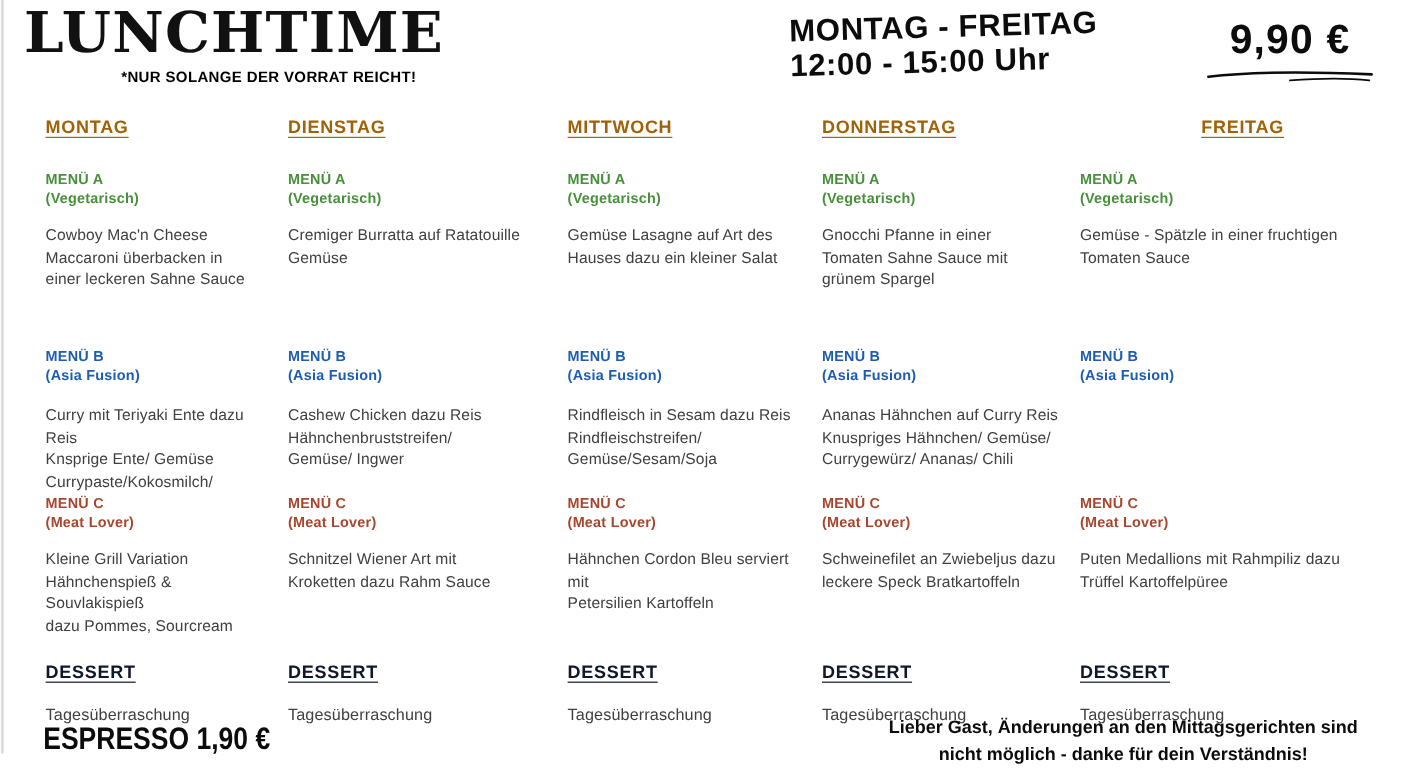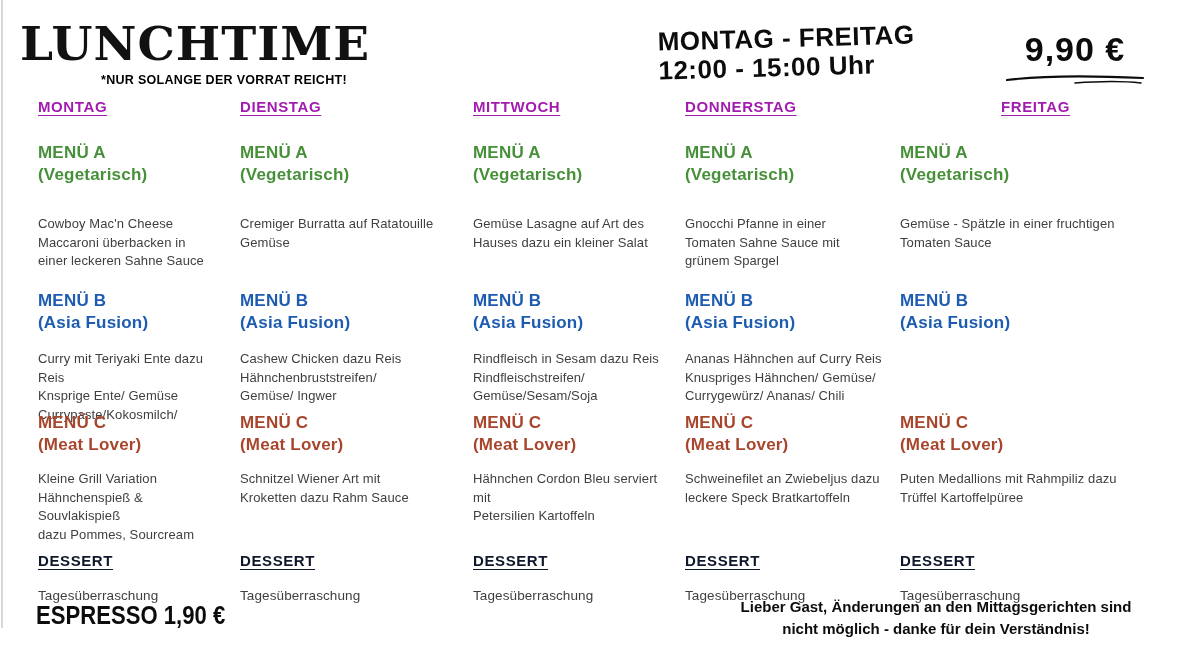--- a/index.html
+++ b/index.html
@@ -8,21 +8,21 @@
     width: 1179px; height: 650px;
     font-family: "Liberation Sans", sans-serif;
     position: relative; overflow: hidden;
     color: #3d3d3d;
   }
   .scan-edge-left {
     position: absolute; left: 1px; top: 0; width: 2px; height: 628px;
     background: #d8d8d8;
   }
   
-  .header { position: absolute; left: 0; top: 16px; width: 997px; height: 96px; }
+  .header { position: absolute; left: 0; top: 0; width: 997px; height: 96px; }
   .brand-title {
     position: absolute; left: 20px; top: 0;
     font-family: "DejaVu Serif", "Liberation Serif", serif;
     font-weight: 700; font-size: 47px; letter-spacing: 1px; color: #111;
   }
   .brand-subtitle {
     position: absolute; left: 101px; top: 57px;
     font-weight: 700; font-size: 12.5px; letter-spacing: 0.3px; color: #000000;
   }
   .schedule {
@@ -39,36 +39,36 @@
   
   .menu-grid {
     position: absolute; left: 38px; top: 98px; right: 28px;
     display: grid;
     grid-template-columns: 202px 233px 212px 215px 1fr;
   }
   .col { display: flex; flex-direction: column; padding-right: 16px; }
   .day-header { height: 44px; }
   .day-name {
     font-weight: 700; font-size: 15px; letter-spacing: 0.6px;
-    color: #a21caf; text-decoration: underline; text-underline-offset: 3px;
+    color: #a16207; text-decoration: underline; text-underline-offset: 3px;
   }
   .col-freitag .day-header { padding-left: 36px; text-align: center; }
   .block-a { height: 148px; }
   .block-b { height: 122px; }
   .block-c { height: 120px; }
-  .menu-title { font-weight: 700; font-size: 17px; line-height: 1.3; letter-spacing: 0.2px; }
+  .menu-title { font-weight: 700; font-size: 12px; line-height: 1.3; letter-spacing: 0.2px; }
   .menu-title span { display: block; }
   .green  { color: #47903a; }
   .blue   { color: #1d5cb0; }
   .maroon { color: #a7462c; }
   .dish {
     font-size: 13px; line-height: 1.42; color: #3f3f3f;
     white-space: pre-line; letter-spacing: 0.1px;
   }
-  .block-a .dish { margin-top: 29px; }
+  .block-a .dish { margin-top: 14px; }
   .block-b .dish { margin-top: 16px; }
   .block-c .dish { margin-top: 14px; }
   .dessert-title {
     font-weight: 700; font-size: 15px; letter-spacing: 0.6px;
     color: #0f172a; text-decoration: underline; text-underline-offset: 3px; margin-top: 20px;
   }
   .block-dessert .dish { margin-top: 17px; font-size: 13.5px; }
   
   .espresso {
     position: absolute; left: 36px; top: 600px;

